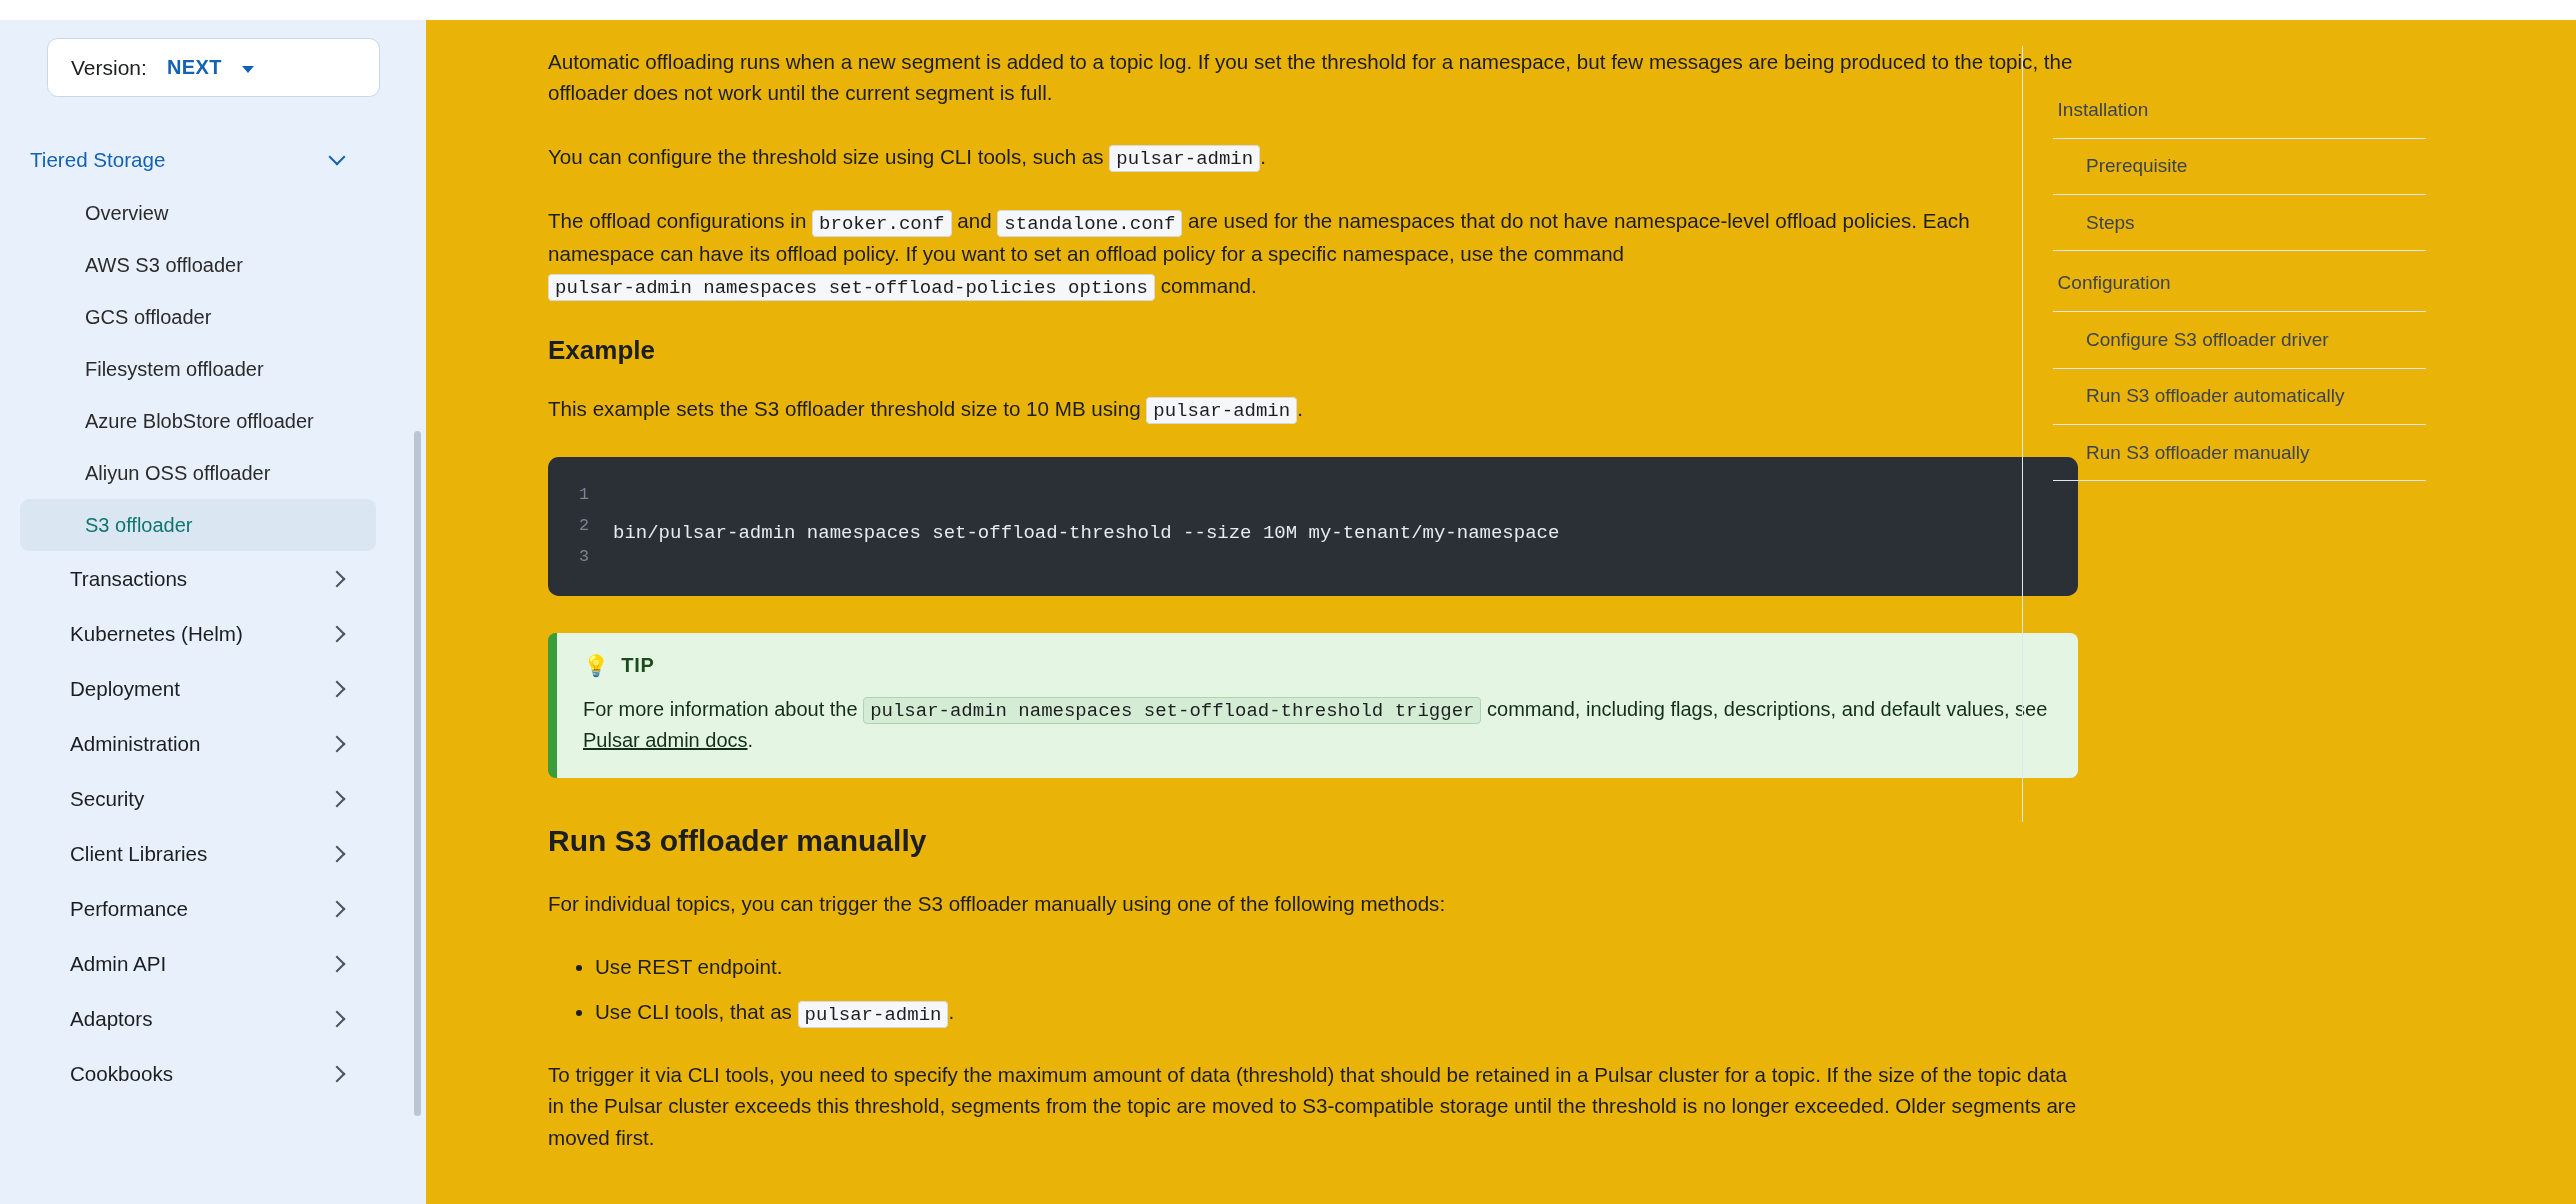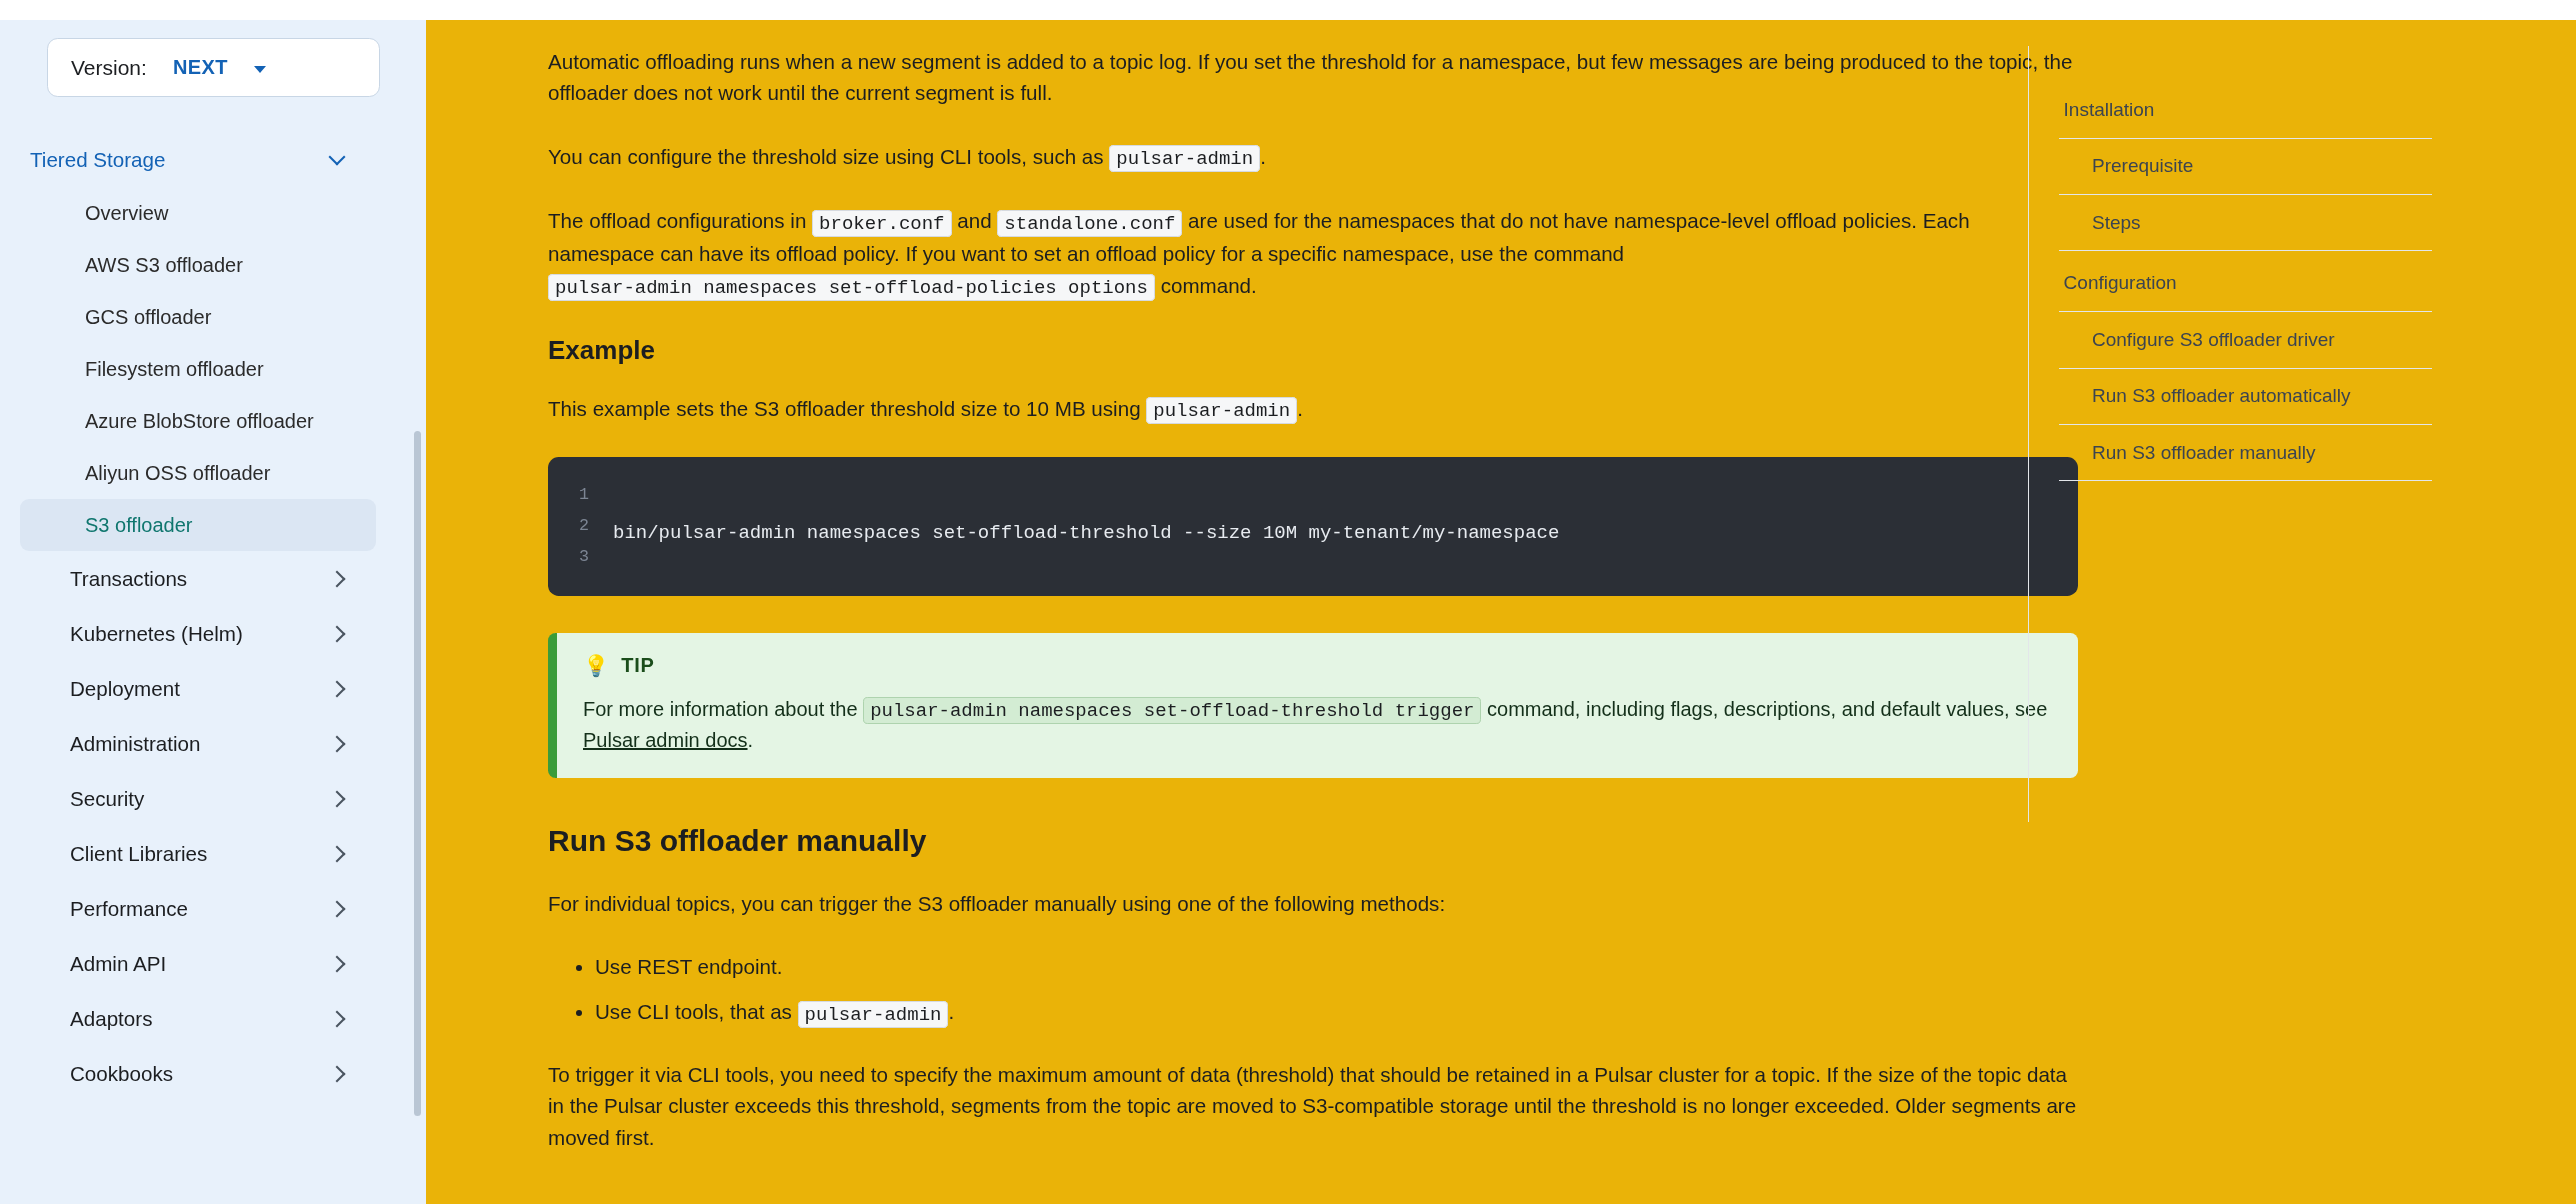--- a/index.html
+++ b/index.html
@@ -31,21 +31,21 @@
   }
   .version-box {
     margin: 18px 46px 0 47px;
     height: 59px;
     border: 1.5px solid #c8d6e5;
     border-radius: 10.7px;
     background: #ffffff;
     display: flex;
     align-items: center;
     padding: 0 23px;
-    gap: 26px;
+    gap: 20px;
   }
   .version-label {
     font-size: 21px;
     color: #1c1e21;
   }
   .version-value {
     font-size: 20px;
     font-weight: bold;
     color: #1362b5;
     letter-spacing: 0.4px;
@@ -365,21 +365,21 @@
       <p>For individual topics, you can trigger the S3 offloader manually using one of the following methods:</p>
 
       <ul class="bullets">
         <li><span>Use REST endpoint.</span></li>
         <li><span>Use CLI tools, that as </span><code class="inline">pulsar-admin</code><span>.</span></li>
       </ul>
 
       <p>To trigger it via CLI tools, you need to specify the maximum amount of data (threshold) that should be retained in a Pulsar cluster for a topic. If the size of the topic data in the Pulsar cluster exceeds this threshold, segments from the topic are moved to S3-compatible storage until the threshold is no longer exceeded. Older segments are moved first.</p>
     </div>
 
-    <aside class="toc" style="position:absolute; top:26px; right:91px;">
+    <aside class="toc" style="position:absolute; top:26px; right:97px;">
       <div class="toc-group">Installation</div>
       <div class="toc-item first">Prerequisite</div>
       <div class="toc-item">Steps</div>
       <div class="toc-spacer"></div>
       <div class="toc-group">Configuration</div>
       <div class="toc-item first">Configure S3 offloader driver</div>
       <div class="toc-item">Run S3 offloader automatically</div>
       <div class="toc-item">Run S3 offloader manually</div>
     </aside>
   </main>

